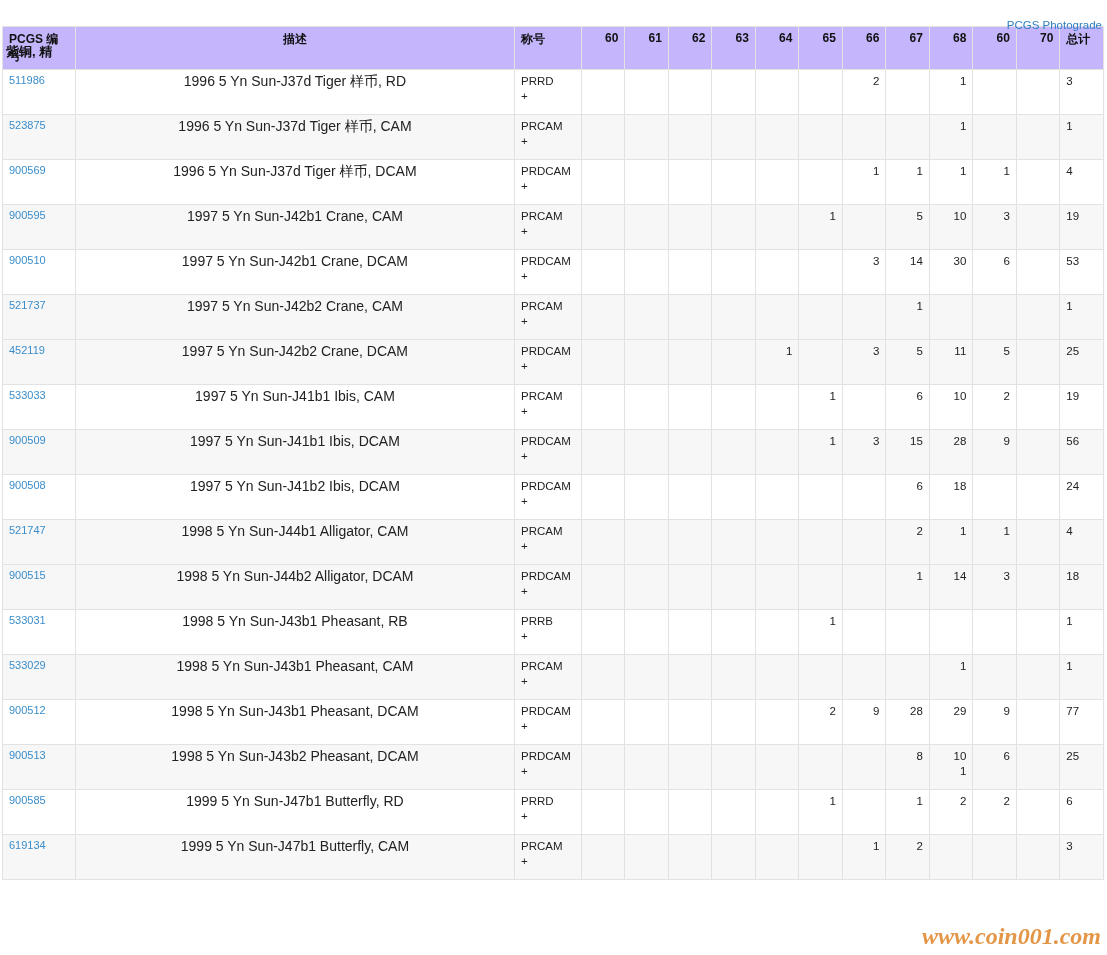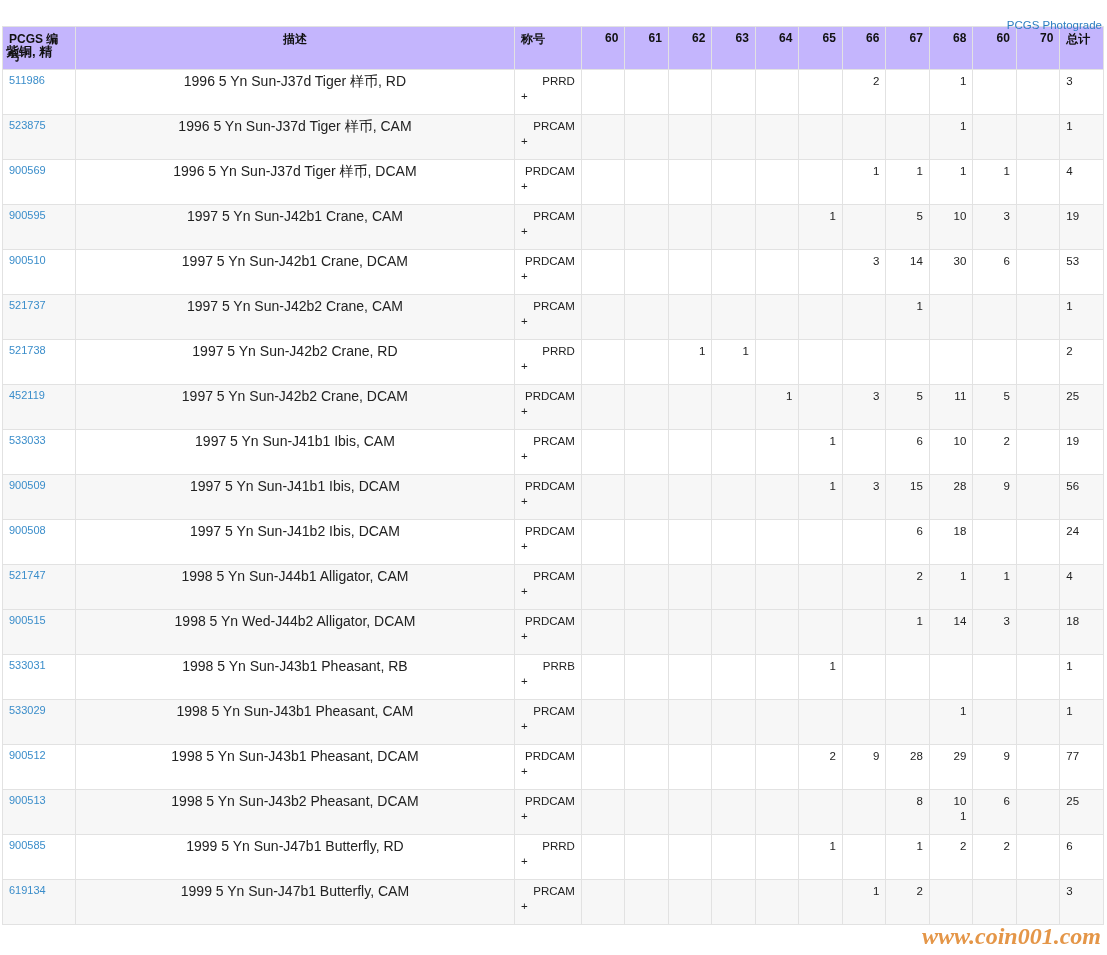--- a/index.html
+++ b/index.html
@@ -78,21 +78,21 @@
   td.col-cert a {
     color: #3a8dca;
     text-decoration: none;
     font-size: 11px;
     cursor: pointer;
   }
   td.col-desc { color: #222; font-size: 14px; line-height: 14px; }
   td.col-desig { color: #222; font-size: 11.5px; line-height: 15px; }
   td.col-grade, td.col-total { color: #222; font-size: 11.5px; line-height: 15px; }
   .desig-plus { display: block; }
-  .stack-num { display: block; line-height: 15px; text-align: right; }
+  .stack-num { display: block; line-height: 15px; }
 
   .watermark {
     position: absolute;
     right: 6px;
     bottom: 5px;
     font-size: 24px;
     font-weight: bold;
     font-style: italic;
     color: rgba(221, 120, 20, 0.78);
     letter-spacing: 0px;
@@ -244,40 +244,20 @@
           <td class="col-grade"></td>
           <td class="col-grade"></td>
           <td class="col-grade"></td>
           <td class="col-grade"></td>
           <td class="col-grade">1</td>
           <td class="col-grade"></td>
           <td class="col-grade"></td>
           <td class="col-grade"></td>
           <td class="col-total">1</td>
         </tr>
-        <tr class="odd">
-          <td class="col-cert"><a>521738</a></td>
-          <td class="col-desc">1997 5 Yn Sun-J42b2 Crane, RD</td>
-          <td class="col-desig">
-            <span class="stack-num">PRRD</span>
-            <span class="desig-plus">+</span>
-          </td>
-          <td class="col-grade"></td>
-          <td class="col-grade"></td>
-          <td class="col-grade">1</td>
-          <td class="col-grade">1</td>
-          <td class="col-grade"></td>
-          <td class="col-grade"></td>
-          <td class="col-grade"></td>
-          <td class="col-grade"></td>
-          <td class="col-grade"></td>
-          <td class="col-grade"></td>
-          <td class="col-grade"></td>
-          <td class="col-total">2</td>
-        </tr>
         <tr class="even">
           <td class="col-cert"><a>452119</a></td>
           <td class="col-desc">1997 5 Yn Sun-J42b2 Crane, DCAM</td>
           <td class="col-desig">
             <span class="stack-num">PRDCAM</span>
             <span class="desig-plus">+</span>
           </td>
           <td class="col-grade"></td>
           <td class="col-grade"></td>
           <td class="col-grade"></td>
@@ -366,21 +346,21 @@
           <td class="col-grade"></td>
           <td class="col-grade"></td>
           <td class="col-grade">2</td>
           <td class="col-grade">1</td>
           <td class="col-grade">1</td>
           <td class="col-grade"></td>
           <td class="col-total">4</td>
         </tr>
         <tr class="even">
           <td class="col-cert"><a>900515</a></td>
-          <td class="col-desc">1998 5 Yn Wed-J44b2 Alligator, DCAM</td>
+          <td class="col-desc">1998 5 Yn Sun-J44b2 Alligator, DCAM</td>
           <td class="col-desig">
             <span class="stack-num">PRDCAM</span>
             <span class="desig-plus">+</span>
           </td>
           <td class="col-grade"></td>
           <td class="col-grade"></td>
           <td class="col-grade"></td>
           <td class="col-grade"></td>
           <td class="col-grade"></td>
           <td class="col-grade"></td>

